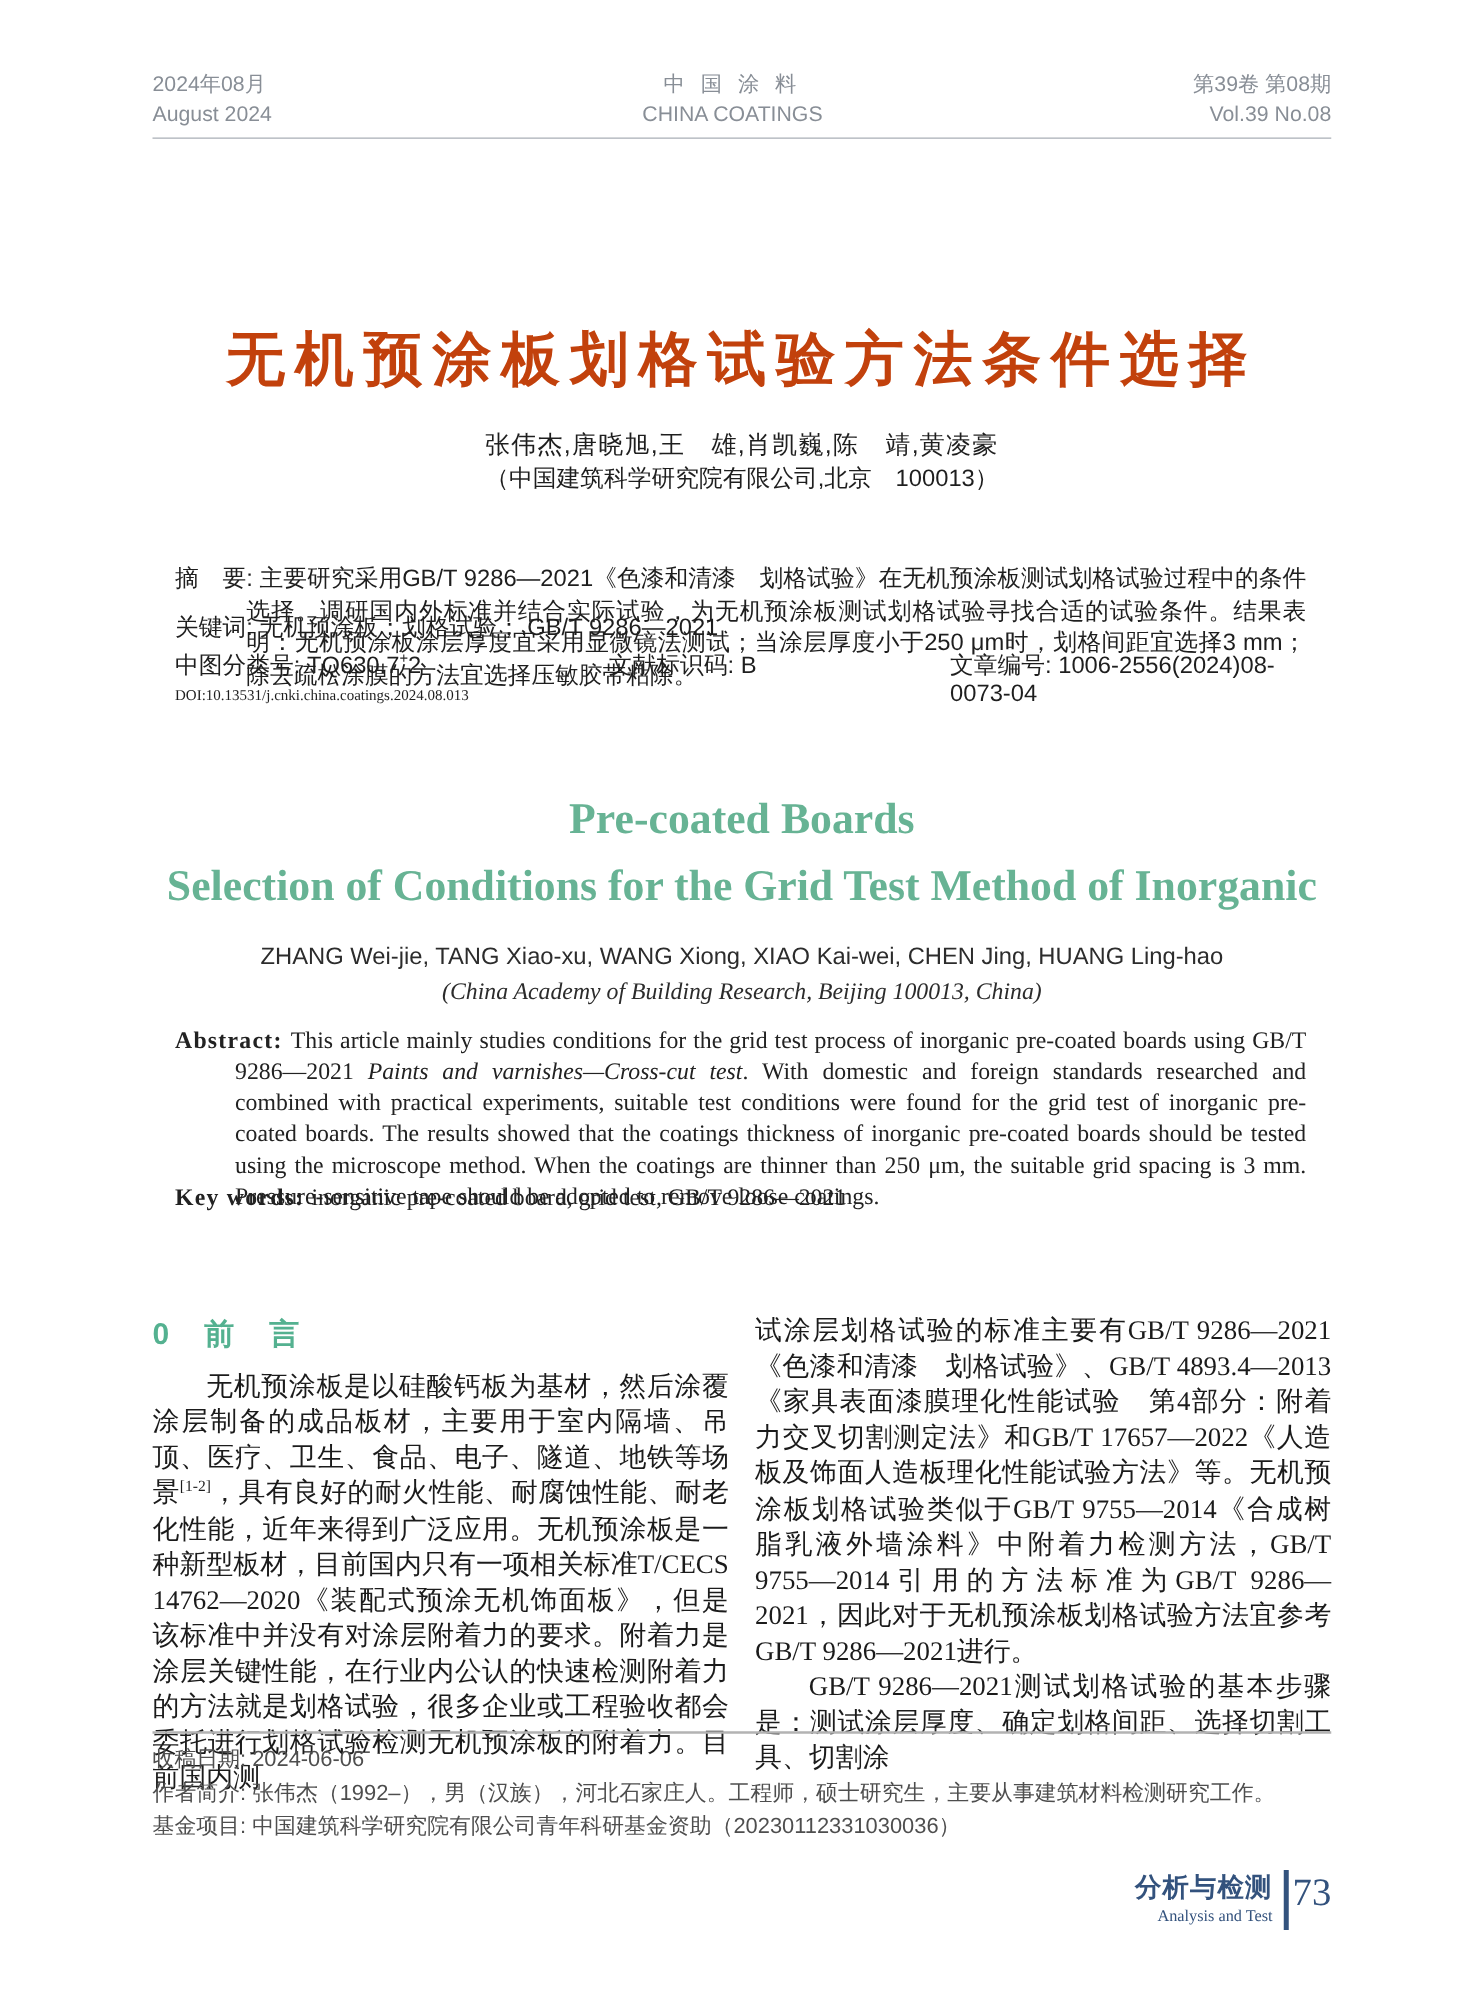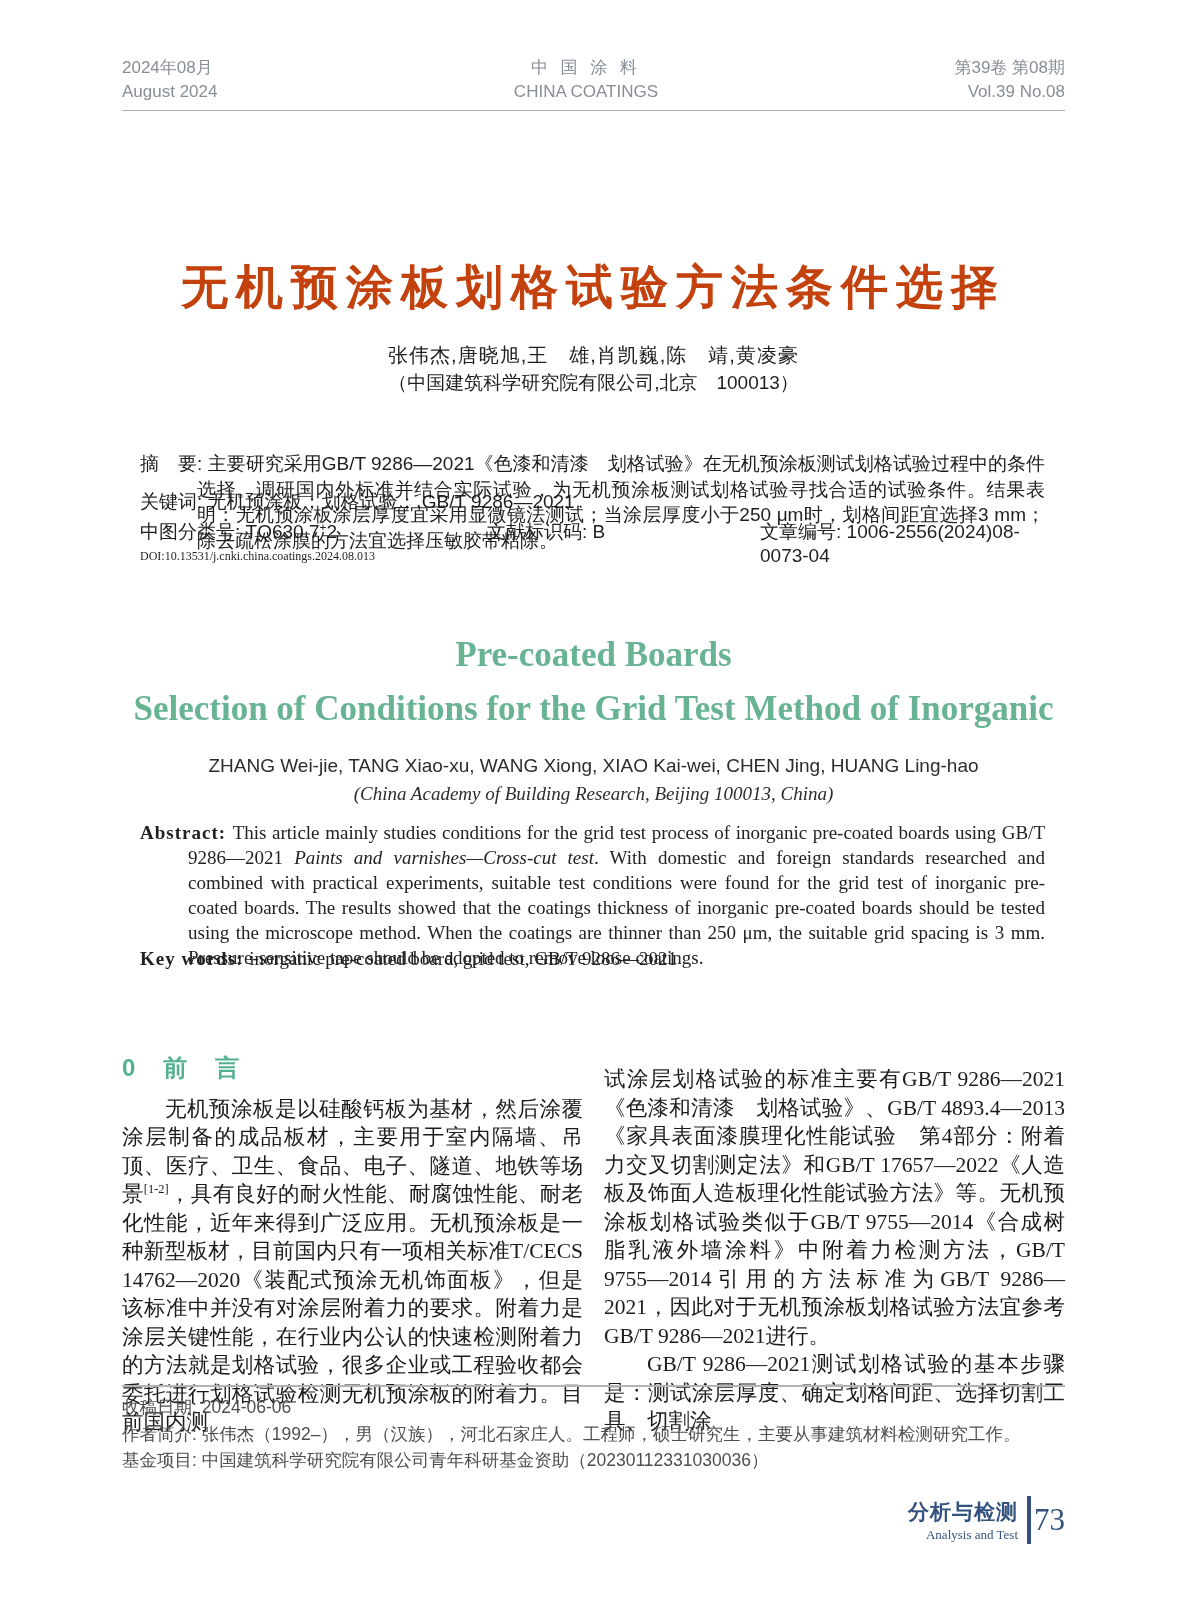--- a/index.html
+++ b/index.html
@@ -91,35 +91,35 @@
     display:flex; justify-content:space-between;
   }
   .col { width:461px; font-family:"Liberation Serif", serif;
     font-size:21.5px; line-height:28.5px; text-align:justify; color:#1b1b1b; }
   .sec-heading {
     margin-top:6px; font-family:"Liberation Sans", sans-serif;
     font-weight:bold; font-size:24px; color:#54b190; letter-spacing:2px;
   }
   .col p.indent { text-indent:2em; }
   .col-left p { margin-top:12px; }
-  .col-right p:first-child { margin-top:17px; }
+  .col-right p:first-child { margin-top:2px; }
   .refsup { font-size:0.58em; vertical-align:super; line-height:0; }
   
   .fn-rule {
     position:absolute; top:1385px; left:122px; width:943px;
     border-top:2px solid #b3b3b3;
   }
   .footnotes {
     position:absolute; top:1394px; left:122px; width:943px;
     font-size:17.5px; line-height:26.5px; color:#4e4e4e;
   }
   
   .pfooter {
     position:absolute; top:1496px; right:122px;
-    display:flex; align-items:center; color:#33527d;
+    display:flex; color:#33527d;
   }
   .pfooter .col-names { text-align:right; padding-right:9px; }
   .pfooter .col-cn { font-weight:bold; font-size:21px; letter-spacing:1px; }
   .pfooter .col-en { font-family:"Liberation Serif", serif; font-size:13px; margin-top:1px; }
   .pfooter .vbar { width:4px; height:48px; background:#33527d; }
   .pfooter .pnum { font-family:"Liberation Serif", serif; font-size:31px; padding-left:3px; }
 </style>
 </head>
 <body>
 

